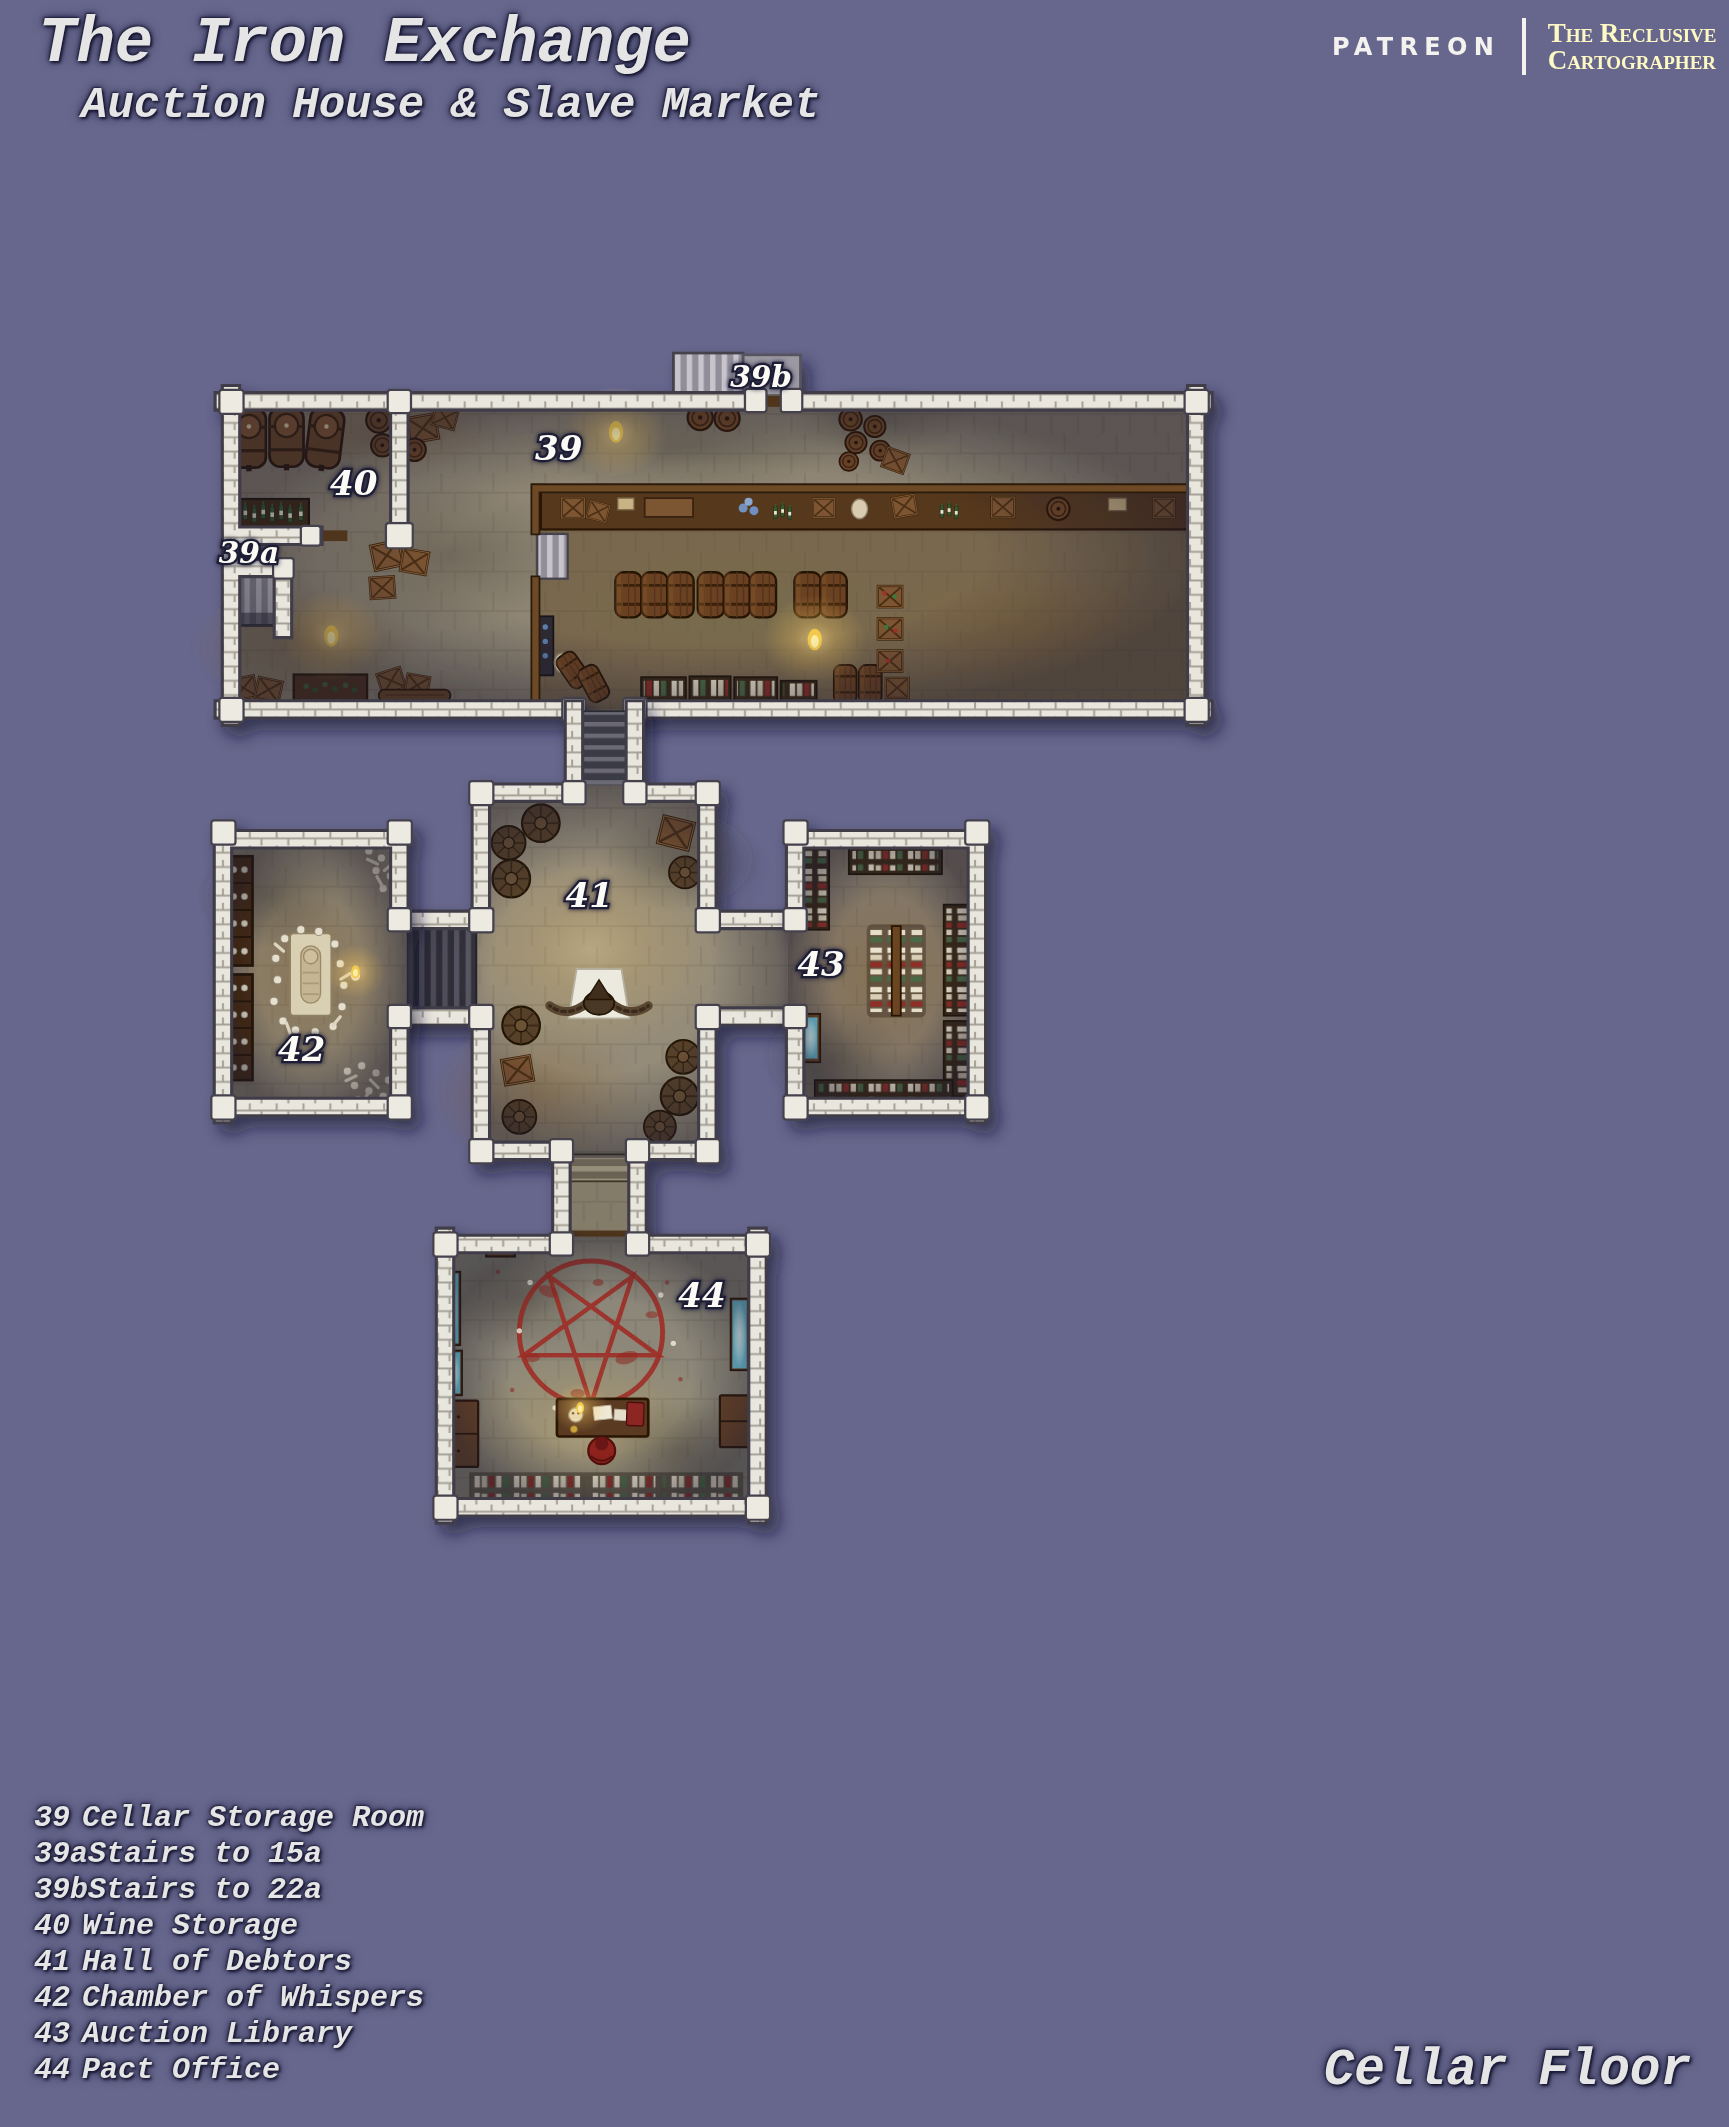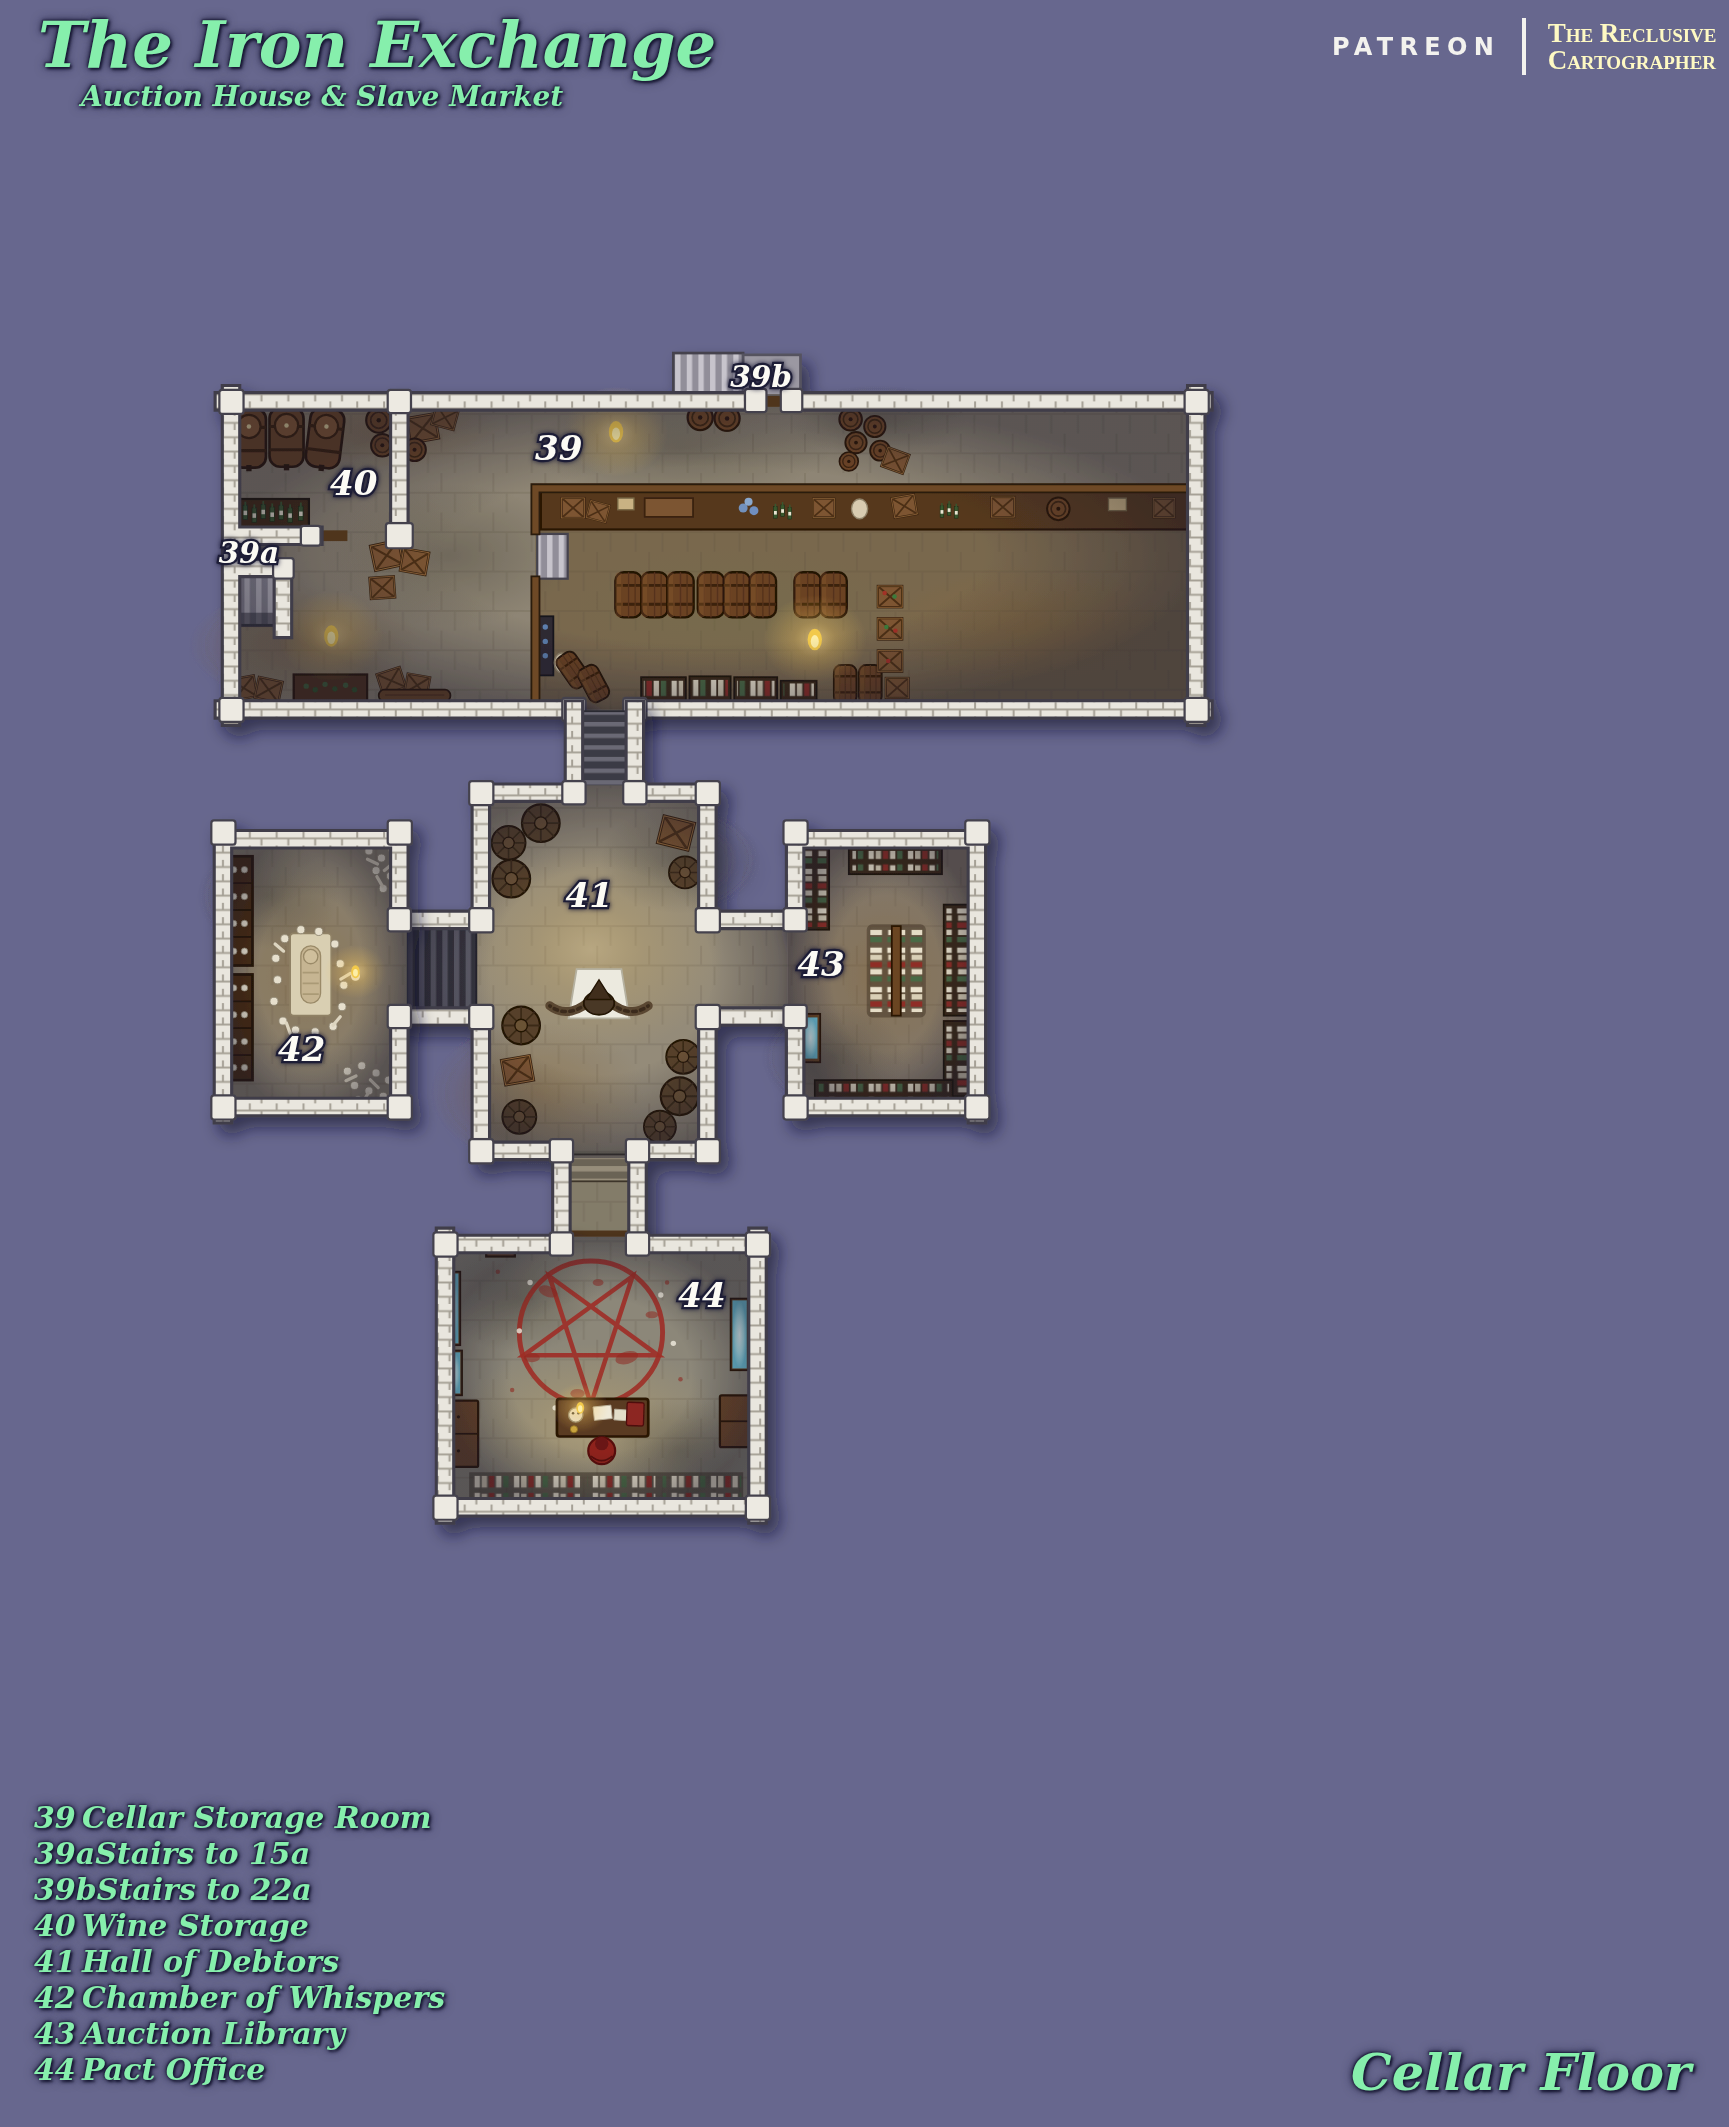--- a/index.html
+++ b/index.html
@@ -1,23 +1,23 @@
 <!DOCTYPE html>
 <html style="font-size:14.3px"><head>
 <meta charset="utf-8">
 <style>
   html,body{margin:0;padding:0;}
   .page{position:relative;width:1729px;height:2128px;background:#67678e;overflow:hidden;
         font-family:"DejaVu Serif",serif;}
   
-  .halo{color:#86efac;text-shadow:0 0 5.4px rgba(22,22,52,.95),0 0 10.7px rgba(22,22,52,.7),
-        1.8px 1.8px 2.7px rgba(16,16,40,.85),-0.9px -0.9px 1.8px rgba(16,16,40,.6);}
+  .halo{color:#e5e5e5;text-shadow:0 0 5.4px rgba(22,22,52,.95),0 0 10.7px rgba(22,22,52,.7),
+        1.8px 1.8px 2.7px rgba(16,16,40,.85),-0.9px -0.9px 1.8px rgba(16,16,40,.6);font-family:Liberation Mono, monospace;}
   .title-block{position:absolute;left:38px;top:10.7px;}
   .map-title{font-style:italic;font-weight:bold;font-size:64px;line-height:1.05;margin:0;}
-  .map-subtitle{font-style:italic;font-weight:bold;font-size:28px;margin:1.8px 0 0 43px;}
+  .map-subtitle{font-style:italic;font-weight:bold;font-size:44px;margin:1.8px 0 0 43px;}
   .brand-block{position:absolute;top:18px;right:12.5px;display:flex;align-items:center;gap:22px;}
   .brand-patreon{font-family:"DejaVu Sans",sans-serif;font-weight:bold;font-size:24px;
         letter-spacing:6.3px;color:#f3f2ee;}
   .brand-divider{width:3.6px;height:57px;background:#f3f2ee;}
   .brand-credit{font-family:"Liberation Serif",serif;font-variant:small-caps;font-weight:bold;
         font-size:27px;line-height:1.0;color:#fef9c3;}
   .legend{position:absolute;left:34px;top:1800px;font-style:italic;font-weight:bold;
         font-size:30px;line-height:36px;}
   .legend-row{white-space:nowrap;}
   .legend-num{display:inline-block;min-width:48px;}

